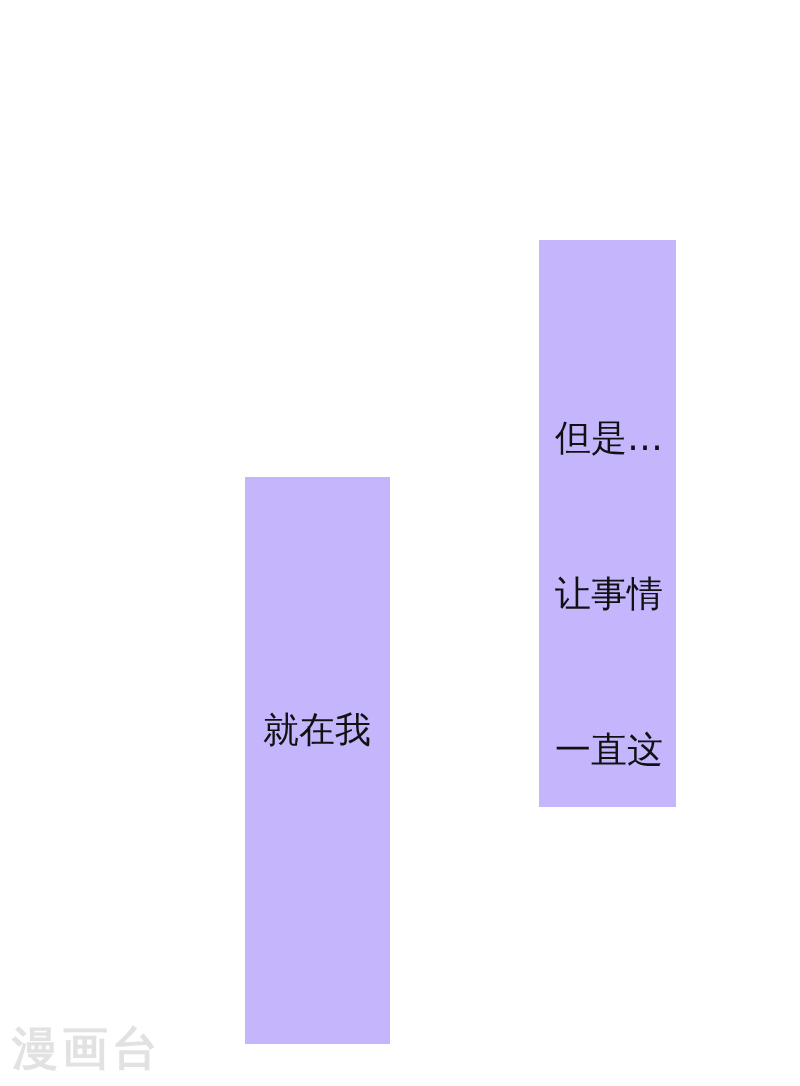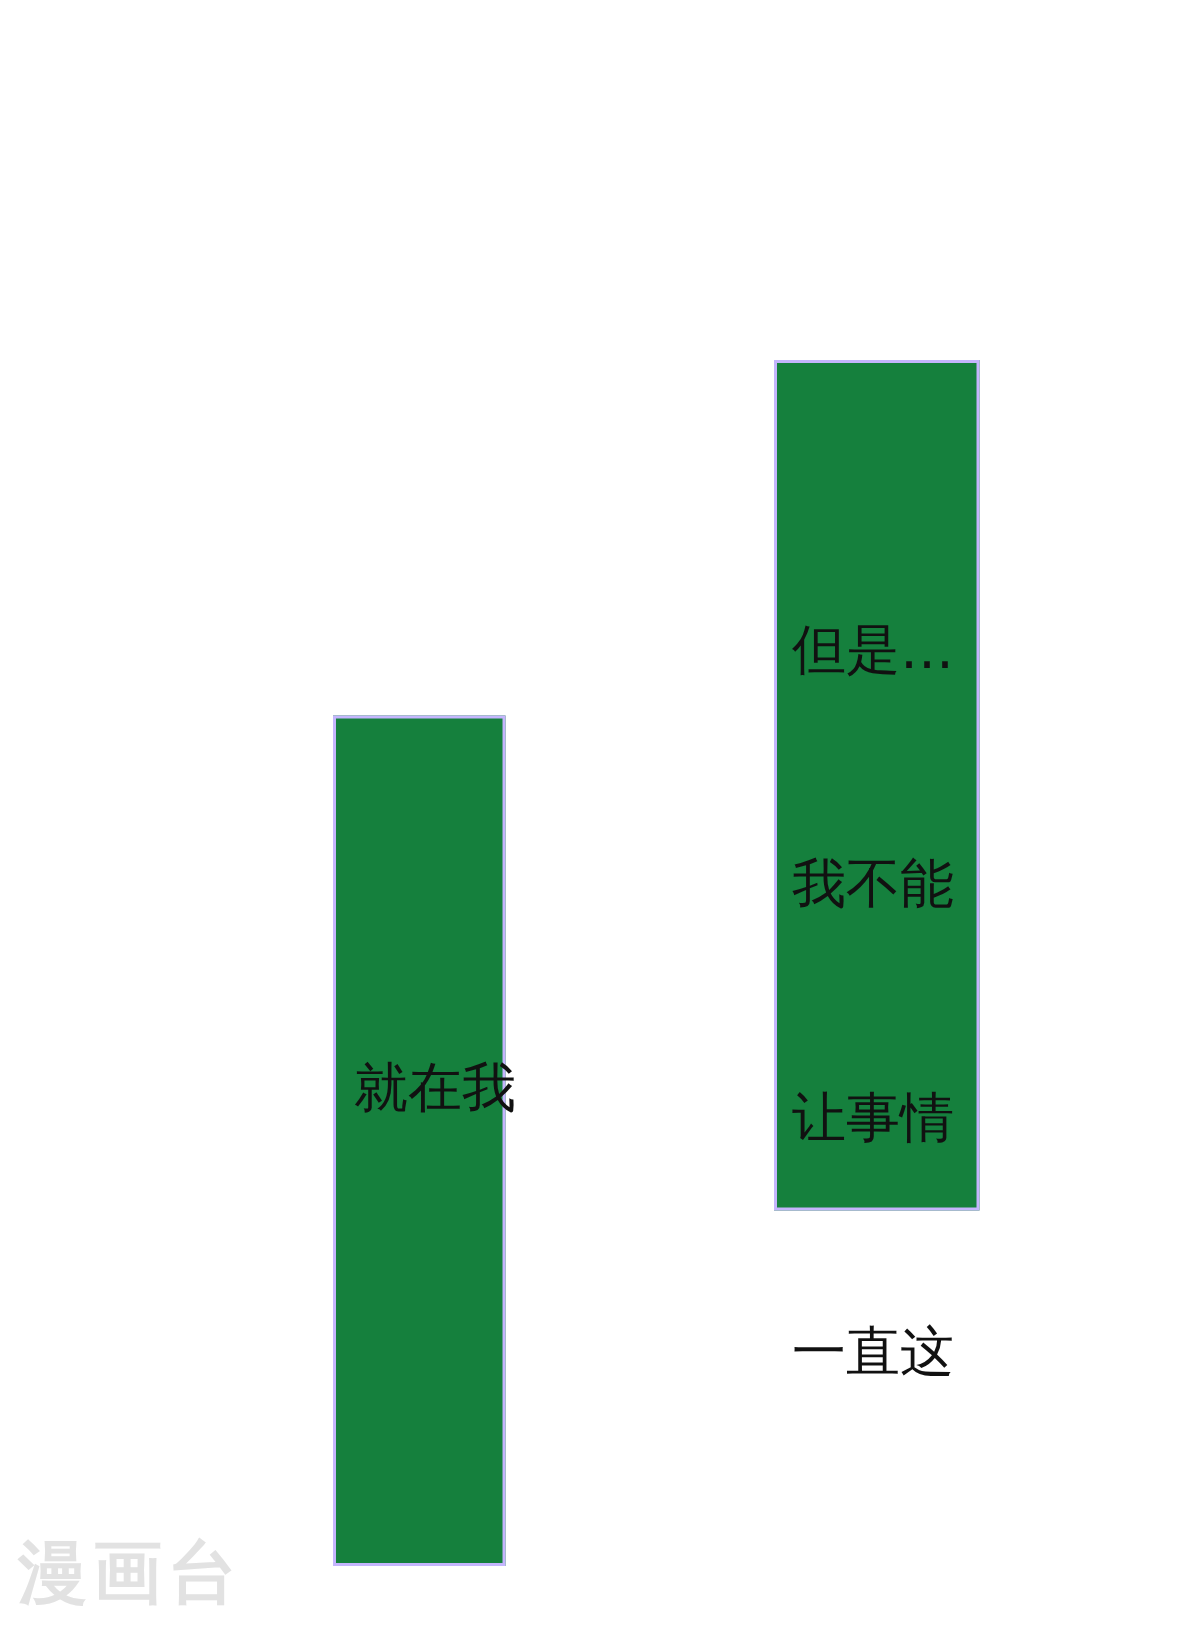--- a/index.html
+++ b/index.html
@@ -3,45 +3,44 @@
   <meta charset="utf-8">
   <style>
     html, body { margin: 0; padding: 0; }
     body {
       width: 800px; height: 1086px; background: #ffffff;
       position: relative; overflow: hidden;
       font-family: "DejaVu Sans", sans-serif;
     }
     .caption-box {
       position: absolute; box-sizing: border-box;
-      border: 2px solid #c4b5fd; background: #15803d;
+      border: 6px solid #c4b5fd; background: #c4b5fd; margin-left: 23px;
     }
     .caption-text {
       position: absolute; left: 10px; right: 4px;
       font-size: 36px; line-height: 52px; color: #111111;
       letter-spacing: 0px; white-space: pre;
     }
     .line { display: block; height: 52px; }
     #box-right { left: 516px; top: 240px; width: 137px; height: 567px; }
     #box-right .caption-text { top: 62px; }
-    #box-left { left: 222px; top: 477px; width: 115px; height: 567px; }
+    #box-left { left: 222px; top: 477px; width: 145px; height: 567px; }
     #box-left .caption-text { top: 117px; left: 12px; }
     .watermark {
       position: absolute; left: 12px; top: 1018px;
       font-size: 46px; color: #e2e2e2; letter-spacing: 4px;
       font-weight: bold;
     }
   </style>
 </head>
 <body>
 
 <div class="caption-box" id="box-right">
   <div class="caption-text">
     <span class="line">但是…</span>
-    <span class="line">我不能</span>
     <span class="line">让事情</span>
     <span class="line">一直这</span>
     
   </div>
 </div>
 
 <div class="caption-box" id="box-left">
   <div class="caption-text">
     <span class="line">就在我</span>
     

